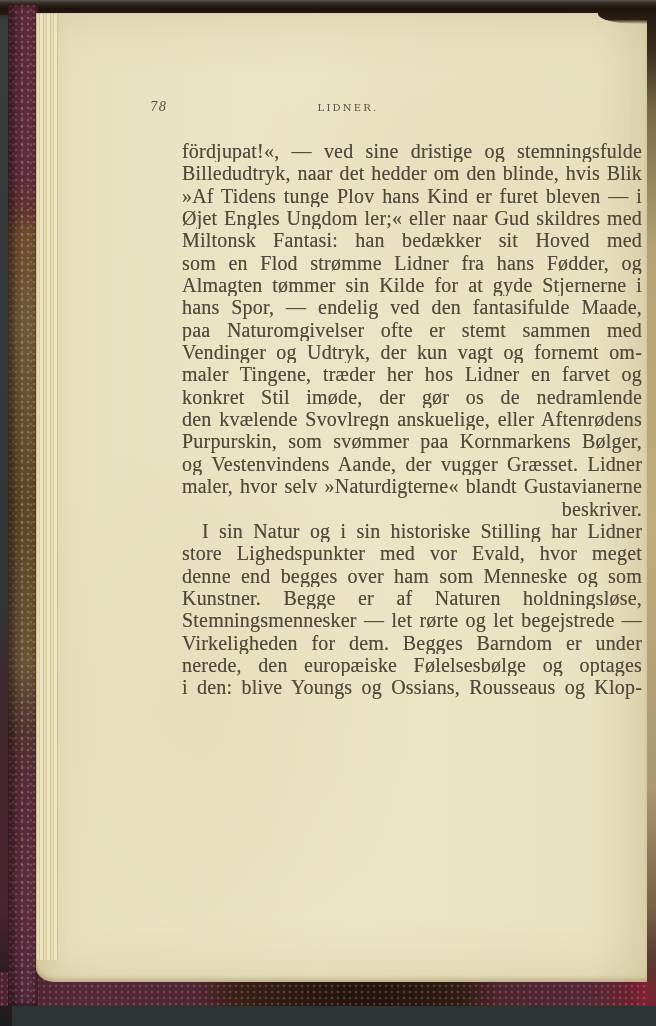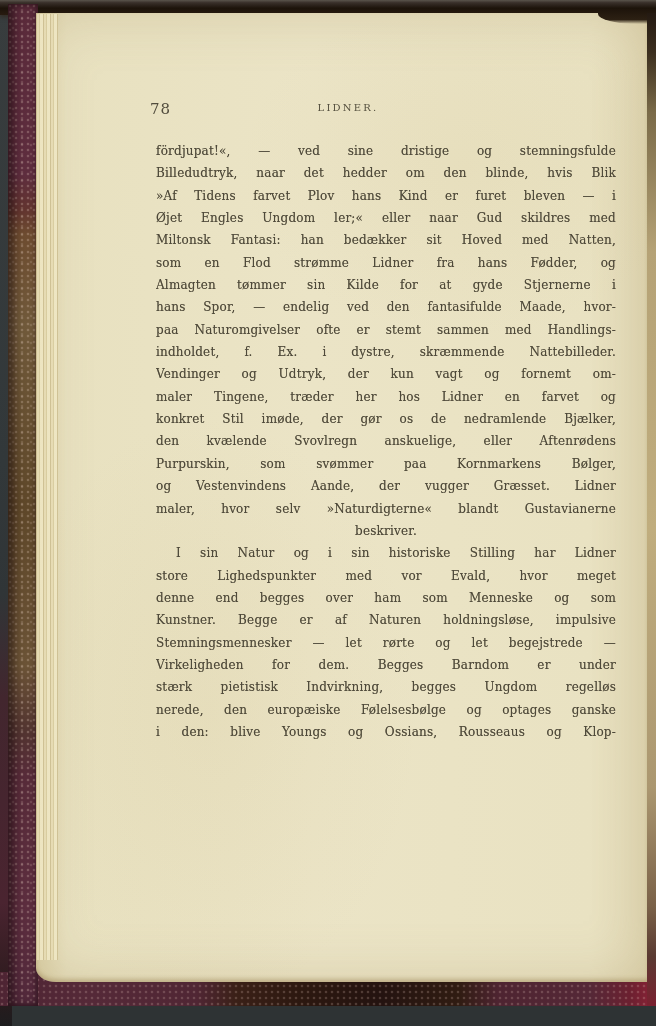--- a/index.html
+++ b/index.html
@@ -69,75 +69,74 @@
   
   .right-edge {
     position:absolute; right:0; top:13px; width:9px; height:993px; z-index:9;
     background:linear-gradient(180deg,
       #241a12 0%, #3c2f1f 4%, #7a6a48 10%, #b5a276 24%,
       #c0ad7e 52%, #ab9770 78%, #7a6148 90%, #5a3a32 95%, #7a2030 100%);
   }
   
   .header-row { position:absolute; left:0; top:87px; width:100%; height:22px; }
   .folio {
-    position:absolute; left:114px; top:0; font-size:15px; color:#514c3d; letter-spacing:1px;
+    position:absolute; left:114px; top:0; font-size:12px; color:#514c3d; letter-spacing:1px;font-style:italic;
   }
   .running-title {
     position:absolute; left:312px; top:2px; transform:translateX(-50%);
     font-size:10px; letter-spacing:2.2px; color:#55503f;
   }
   .body-text {
-    position:absolute; left:120px; top:127px; width:460px; color:#4e493a;
-    font-size:12px; line-height:22.35px; letter-spacing:.2px; word-spacing:1.5px;
+    position:absolute; left:146px; top:127px; width:460px; color:#4e493a;
+    font-size:20px; line-height:22.35px; letter-spacing:.2px; word-spacing:1.5px;
     text-shadow:0 0 .5px rgba(86,78,56,.55);
+    font-family:Liberation Serif, serif;
   }
   .line { height:22.35px; overflow:hidden; text-align:justify; white-space:normal; }
   .line.just::after { content:""; display:inline-block; width:100%; height:0; }
-  .line.no-just { text-align:center; }
+  .line.no-just { text-align:right; }
   .line.indent { text-indent:20px; }
 </style>
 </head>
 <body>
 
 <div class="scene">
   <div class="left-col"></div>
   <div class="bottom-band"></div>
   <div class="top-band"></div>
   <div class="spine"></div>
   <div class="page">
     <div class="header-row">
       <span class="folio">78</span>
       <span class="running-title">LIDNER.</span>
     </div>
     <div class="body-text" id="body-text">
         <div class="line just">fördjupat!«, — ved sine dristige og stemningsfulde</div>
         <div class="line just">Billedudtryk, naar det hedder om den blinde, hvis Blik</div>
-        <div class="line just">»Af Tidens farvet Plov hans Kind er furet bleven — i</div>
+        <div class="line just">»Af Tidens tunge Plov hans Kind er furet bleven — i</div>
         <div class="line just">Øjet Engles Ungdom ler;« eller naar Gud skildres med</div>
         <div class="line just">Miltonsk Fantasi: han bedækker sit Hoved med Natten,</div>
         <div class="line just">som en Flod strømme Lidner fra hans Fødder, og</div>
         <div class="line just">Almagten tømmer sin Kilde for at gyde Stjernerne i</div>
         <div class="line just">hans Spor, — endelig ved den fantasifulde Maade, hvor-</div>
         <div class="line just">paa Naturomgivelser ofte er stemt sammen med Handlings-</div>
-        <div class="line just">indholdet, f. Ex. i dystre, skræmmende Nattebilleder.</div>
         <div class="line just">Vendinger og Udtryk, der kun vagt og fornemt om-</div>
         <div class="line just">maler Tingene, træder her hos Lidner en farvet og</div>
         <div class="line just">konkret Stil imøde, der gør os de nedramlende Bjælker,</div>
         <div class="line just">den kvælende Svovlregn anskuelige, eller Aftenrødens</div>
         <div class="line just">Purpurskin, som svømmer paa Kornmarkens Bølger,</div>
         <div class="line just">og Vestenvindens Aande, der vugger Græsset.  Lidner</div>
         <div class="line just">maler, hvor selv »Naturdigterne« blandt Gustavianerne</div>
         <div class="line no-just">beskriver.</div>
         <div class="line just indent">I sin Natur og i sin historiske Stilling har Lidner</div>
         <div class="line just">store Lighedspunkter med vor Evald, hvor meget</div>
         <div class="line just">denne end begges over ham som Menneske og som</div>
         <div class="line just">Kunstner.  Begge er af Naturen holdningsløse, impulsive</div>
         <div class="line just">Stemningsmennesker — let rørte og let begejstrede —</div>
         <div class="line just">Virkeligheden for dem.  Begges Barndom er under</div>
-        <div class="line just">stærk pietistisk Indvirkning, begges Ungdom regelløs</div>
         <div class="line just">nerede, den europæiske Følelsesbølge og optages ganske</div>
         <div class="line just">i den: blive Youngs og Ossians, Rousseaus og Klop-</div>
       </div>
   </div>
   <div class="page-edges"></div>
   <div class="tr-wedge"></div>
   <div class="right-edge"></div>
 </div>
 
 </body></html>

